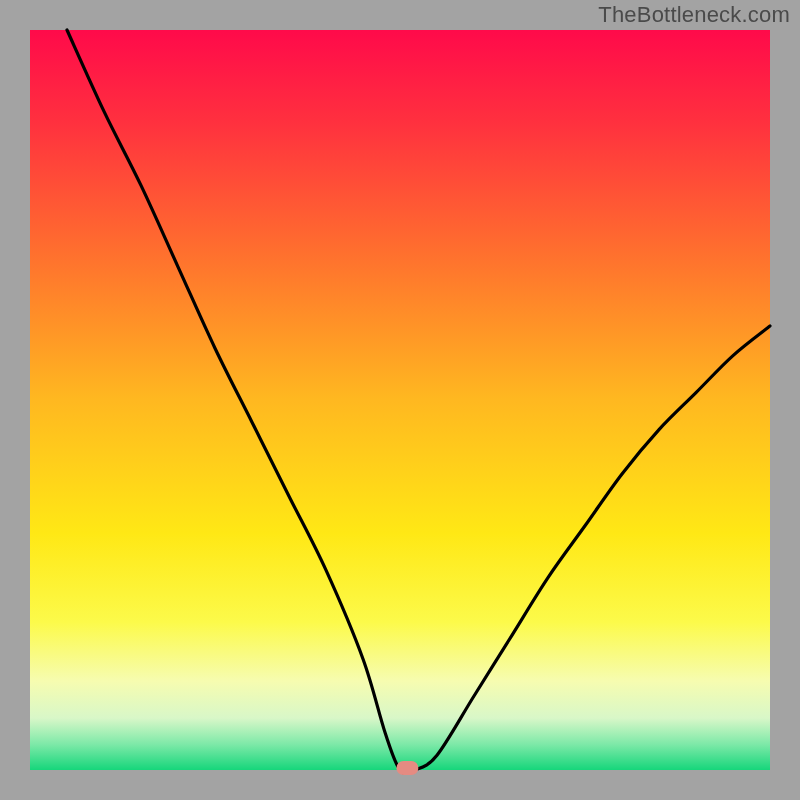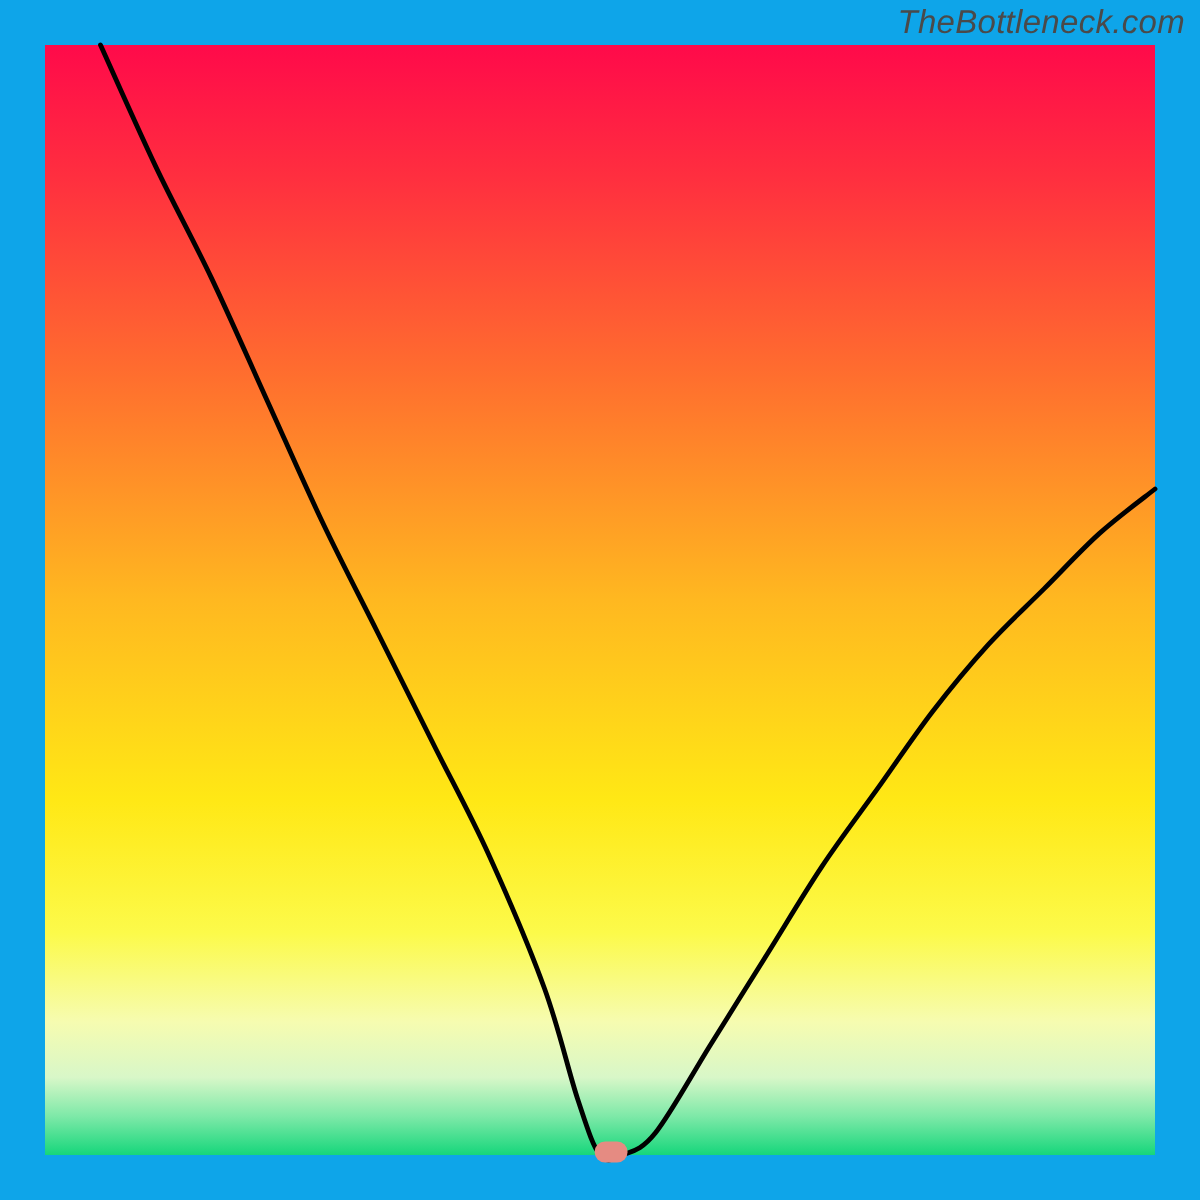--- a/index.html
+++ b/index.html
@@ -8,22 +8,21 @@
     width: 800px;
     height: 800px;
     background: #000;
     overflow: hidden;
     font-family: Arial, Helvetica, sans-serif;
   }
   .frame {
     position: relative;
     width: 800px;
     height: 800px;
-    background: #0ea5e9;
-    font-style: italic;
+    background: #a3a3a3;
   }
   .watermark {
     position: absolute;
     top: 2px;
     right: 10px;
     color: #4a4a4a;
     font-size: 22px;
     font-weight: 500;
     letter-spacing: 0.2px;
     z-index: 5;

